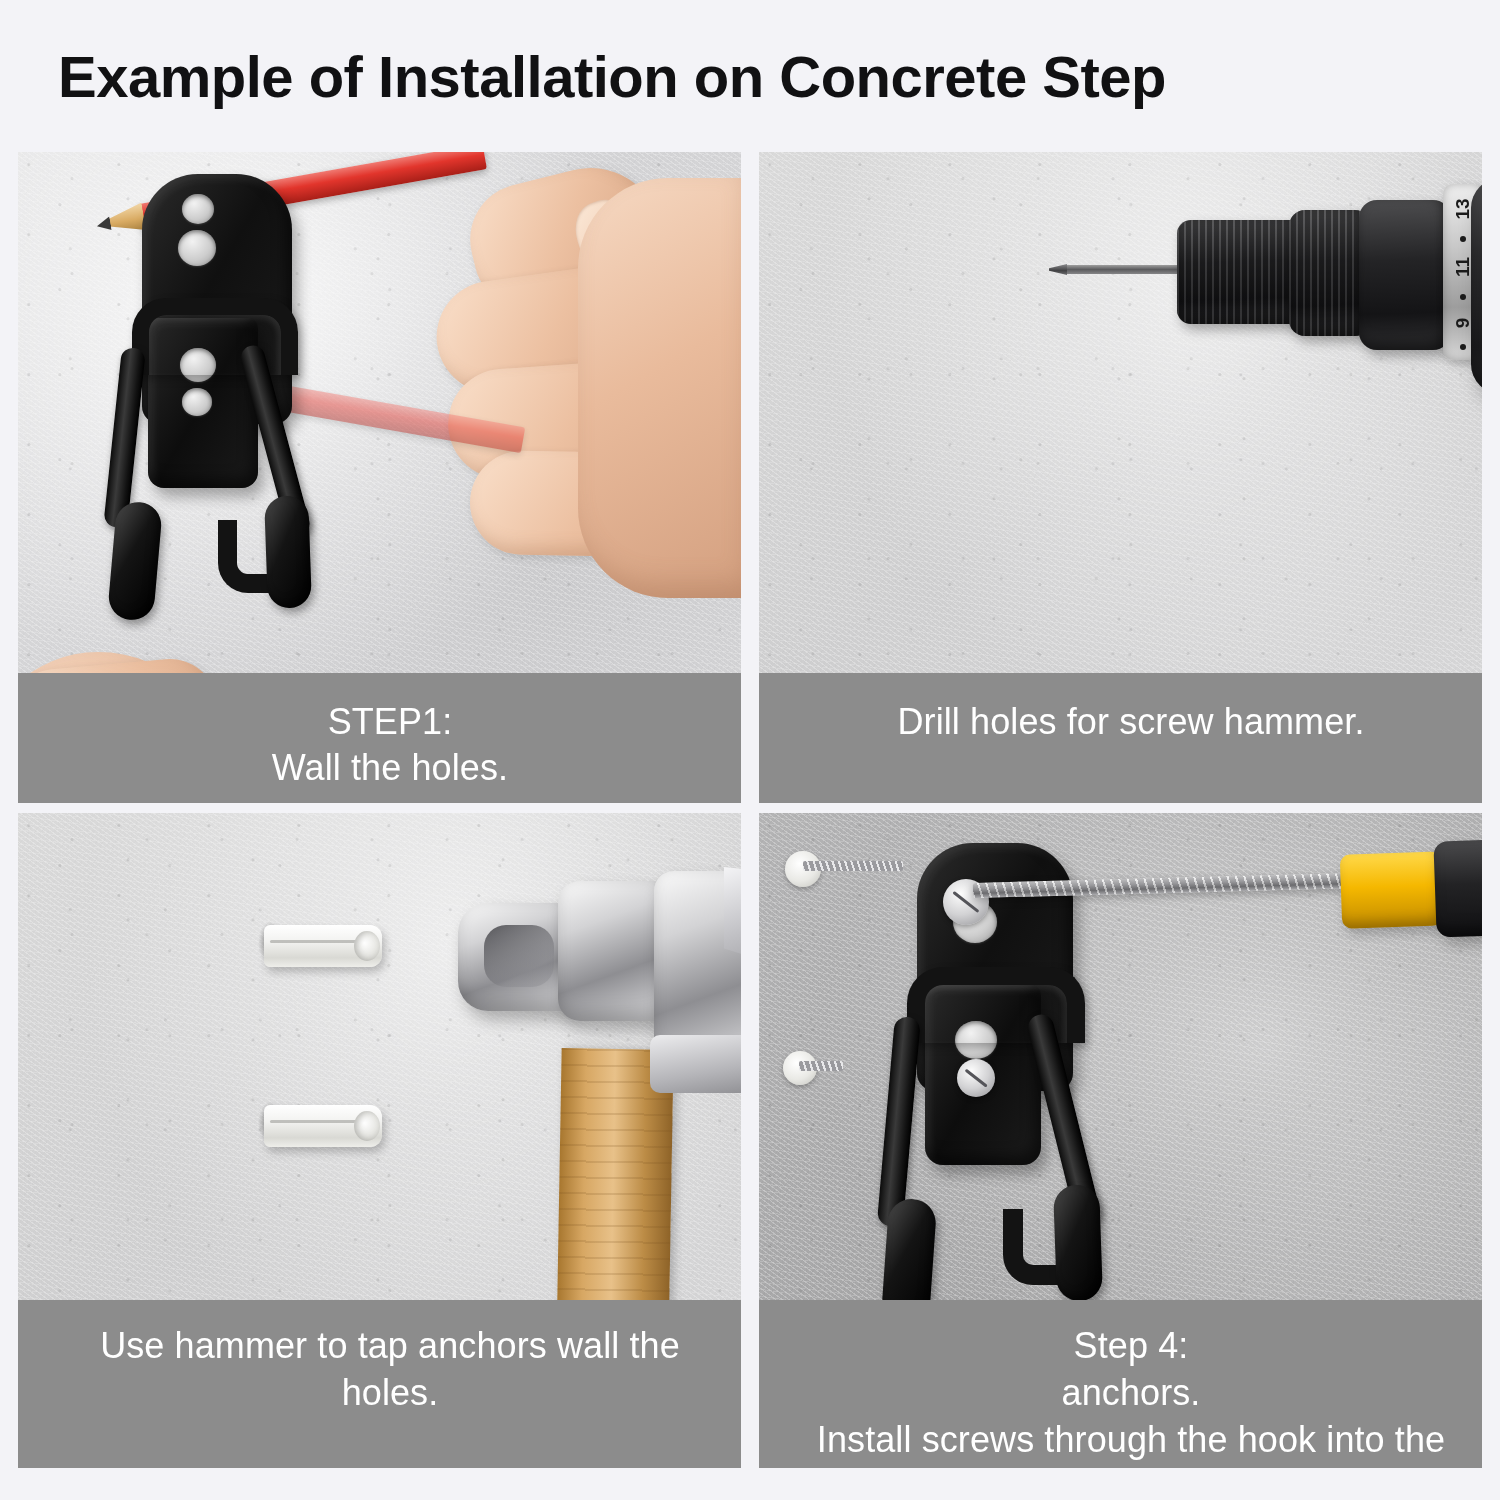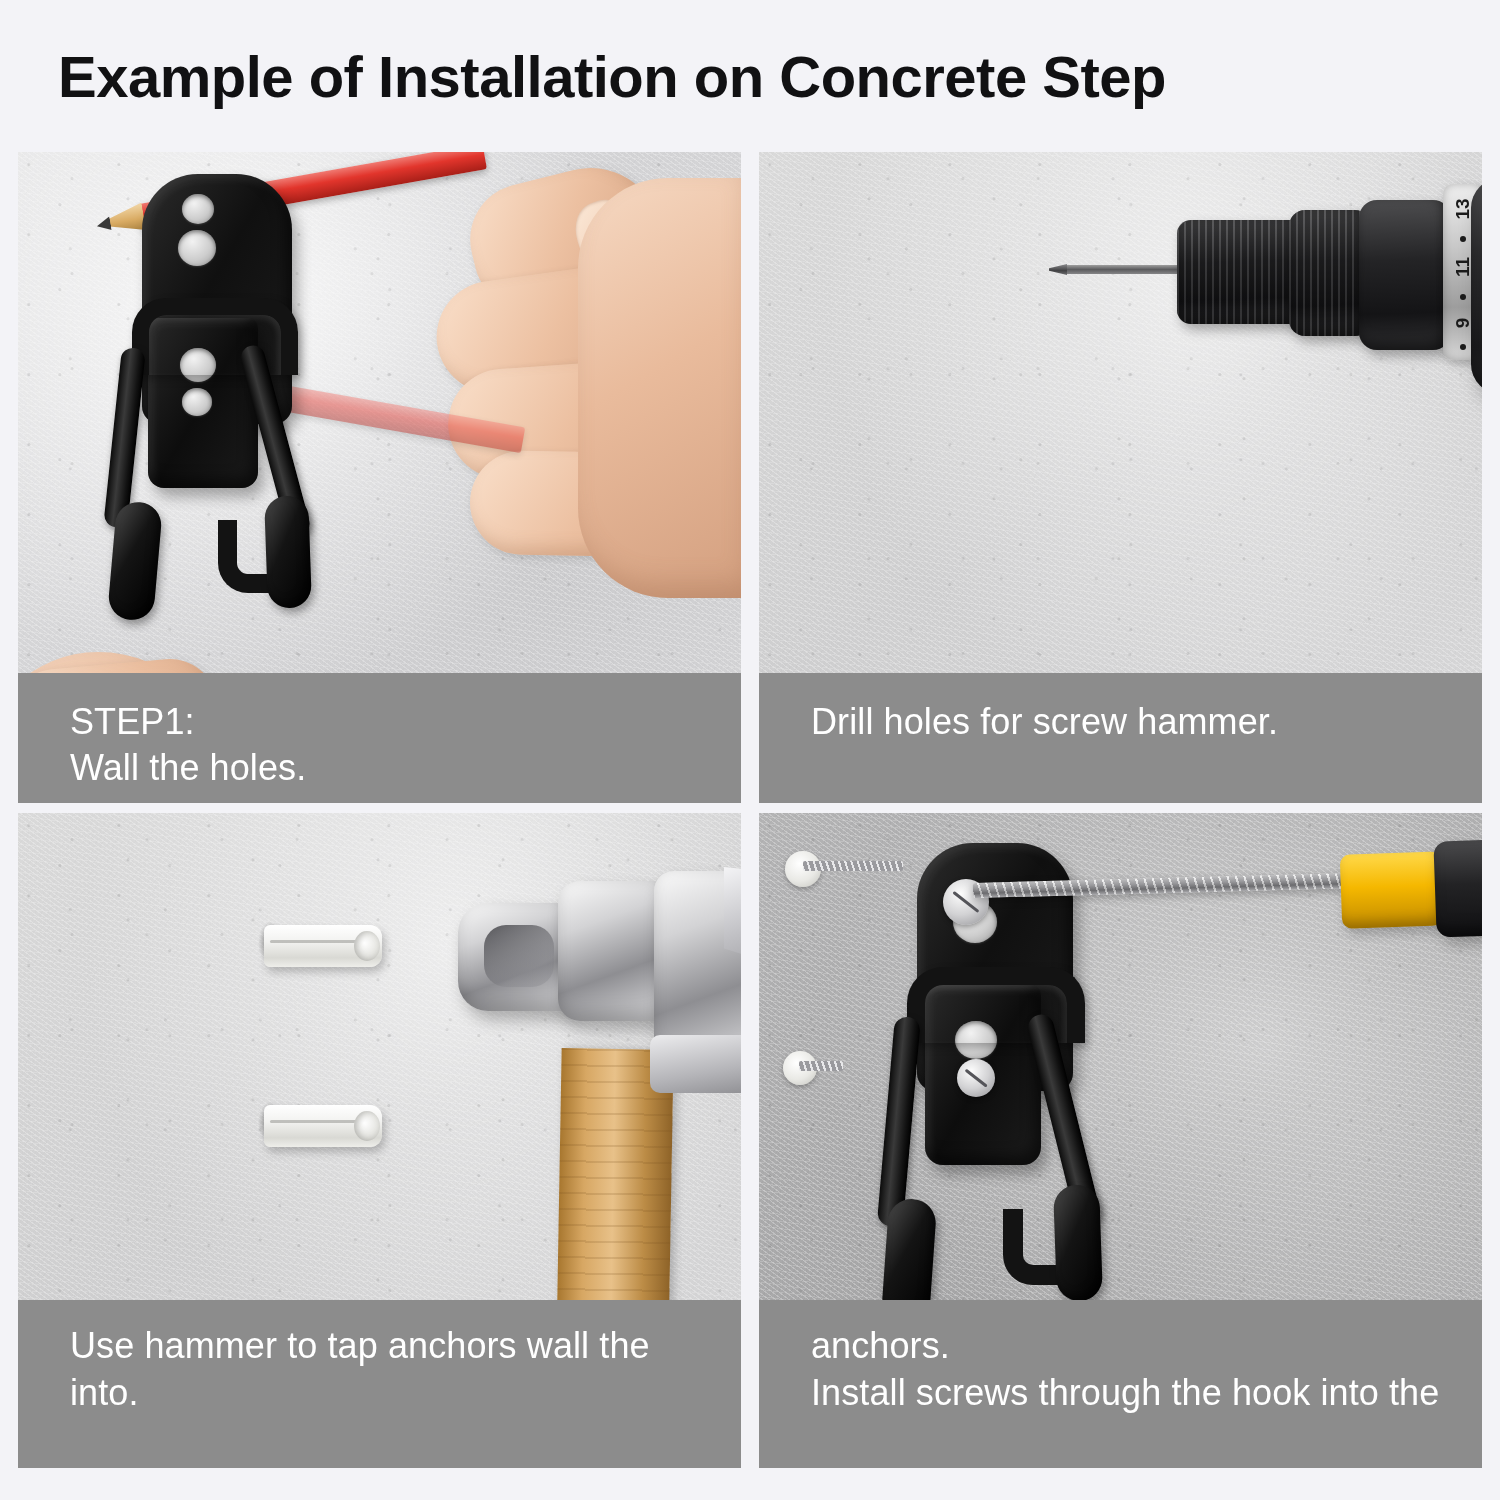--- a/index.html
+++ b/index.html
@@ -70,21 +70,21 @@
     padding:26px 0 0 52px;
     box-sizing:border-box;
   }
   .caption .line{
     font-size:36px;line-height:46px;font-weight:400;
     letter-spacing:.1px;
   }
   .caption.two{height:130px;}
   .caption.three{height:168px;padding-top:22px;}
   .caption.three .line{line-height:47px;}
-  .cap-body{max-width:640px;}
+  .cap-body{max-width:640px;text-align:center;}
   
   .hook-wrap{position:absolute;}
   .plate{
     position:absolute;background:#141414;
     border-radius:34px 34px 26px 26px;
     box-shadow:inset -6px -8px 14px rgba(0,0,0,.55), inset 5px 5px 10px rgba(255,255,255,.09),
                6px 9px 14px rgba(0,0,0,.30);
   }
   .plate-top{
     width:150px;height:250px;left:0;top:0;
@@ -379,21 +379,21 @@
                   background:linear-gradient(150deg,rgba(40,40,45,.75) 0%,rgba(120,120,126,.25) 70%);"></div>
 
       <div class="handle" style="left:540px;top:236px;width:112px;height:420px;transform:rotate(1deg);"></div>
       <div style="position:absolute;left:632px;top:222px;width:126px;height:58px;border-radius:10px;
                   background:linear-gradient(170deg,#ececee 0%,#b4b4b8 60%,#8a8a8e 100%);"></div>
     </div>
 
     <div class="caption three">
       <div class="cap-body">
         <div class="line">Use hammer to tap anchors wall the</div>
-        <div class="line">into.</div>
+        <div class="line">holes.</div>
       </div>
     </div>
   </div>
 
   <div class="panel">
     <div class="photo">
       <div class="wall dark"></div>
       <div class="grain"></div>
       <div class="grain2"></div>
 
@@ -434,19 +434,20 @@
       <div class="sd-handle" style="left:676px;top:26px;width:150px;height:96px;transform:rotate(-2deg);"></div>
 
       <div class="hand" style="left:76px;top:552px;width:210px;height:160px;border-radius:110px 100px 0 0;"></div>
       <div class="finger" style="left:92px;top:560px;width:190px;height:90px;border-radius:68px;transform:rotate(-4deg);"></div>
       <div class="hand" style="left:360px;top:560px;width:216px;height:152px;border-radius:110px 96px 0 0;"></div>
       <div class="nail" style="left:404px;top:578px;width:62px;height:74px;transform:rotate(8deg);"></div>
     </div>
 
     <div class="caption three">
       <div class="cap-body">
+        <div class="line">Step 4:</div>
         <div class="line">anchors.</div>
         <div class="line">Install screws through the hook into the</div>
       </div>
     </div>
   </div>
 
 </div>
 
 </body></html>

